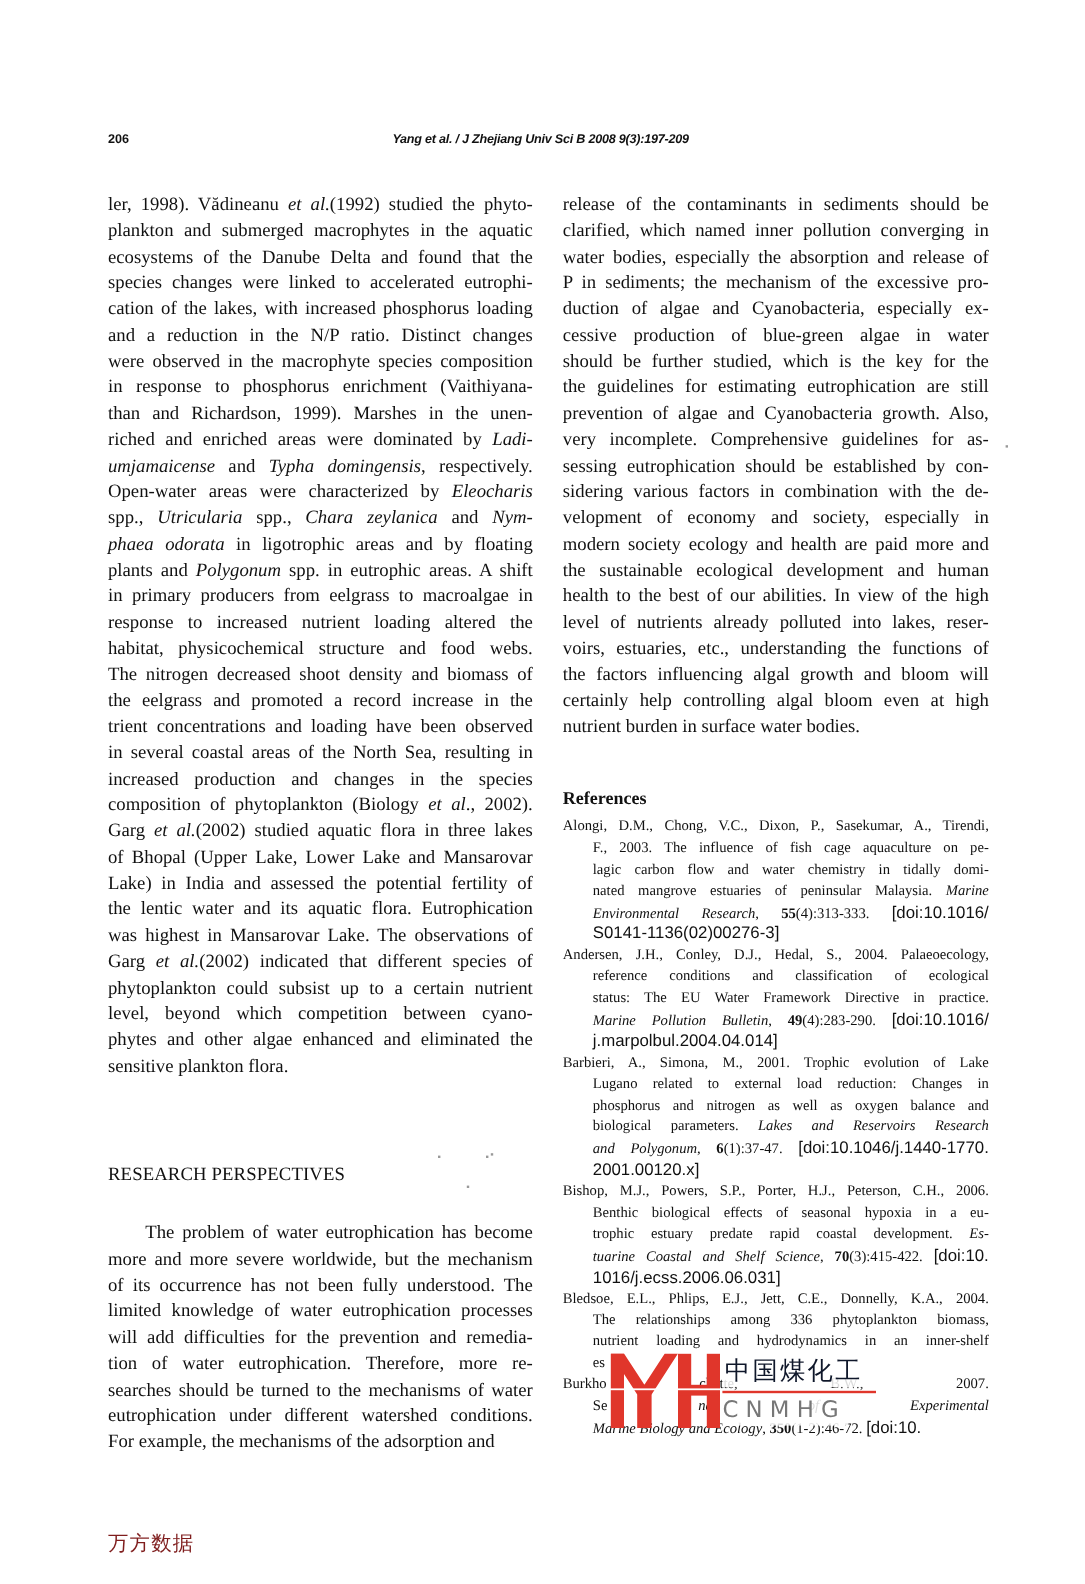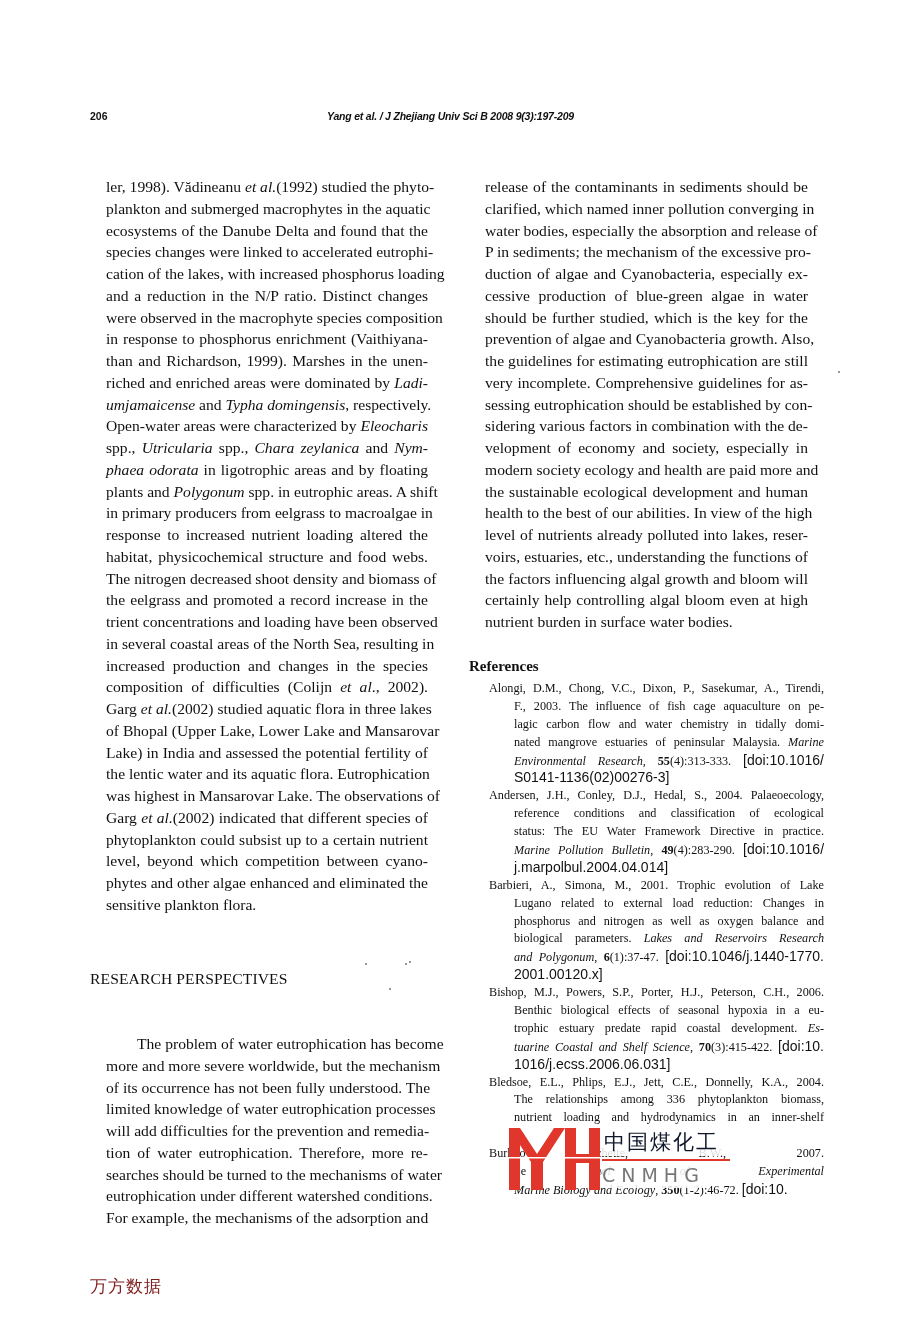--- a/index.html
+++ b/index.html
@@ -9,36 +9,36 @@
   .run-head { position: absolute; top: 110px; left: 90px; width: 734px; height: 16px;
     font-family: "Liberation Sans", sans-serif; font-size: 10.5px; font-weight: bold; }
   .page-num { position: absolute; left: 0; top: 0; }
   .journal-ref { position: absolute; left: 237px; top: 0; font-style: italic; letter-spacing: -0.2px; }
 
   .col { position: absolute; top: 160px; width: 354px;
     font-family: "Liberation Serif", serif; font-size: 15.6px; line-height: 21.75px; }
   .col-left { left: 90px; }
   .col-right { left: 469px; width: 355px; }
 
-  .para { margin: 16px; text-align: justify; hyphens: none; }
+  .para { margin: 0; text-align: justify; hyphens: none; }
   .para .l { display: block; text-align: justify; text-align-last: justify; white-space: nowrap; height: 21.75px; }
   .para .l.last { text-align-last: left; }
   .indent { padding-left: 31px; }
 
   .section-title { position: absolute; left: 90px; top: 970px; font-family: "Liberation Serif", serif;
     font-size: 15.6px; letter-spacing: 0.1px; }
   .left-para2 { position: absolute; left: 90px; top: 1017px; width: 354px;
     font-family: "Liberation Serif", serif; font-size: 15.6px; line-height: 21.75px; }
 
   .refs-title { position: absolute; left: 469px; top: 658px; font-family: "Liberation Serif", serif;
     font-size: 15px; font-weight: bold; }
   .refs { position: absolute; left: 469px; top: 680px; width: 355px;
     font-family: "Liberation Serif", serif; font-size: 12.2px; line-height: 17.9px; }
   .ref { margin: 0 0 0 0; }
-  .ref .l { display: block; white-space: nowrap; text-align: justify; text-align-last: justify; height: 17.9px; margin-left: 20px; }
+  .ref .l { display: block; white-space: nowrap; text-align: justify; text-align-last: justify; height: 17.9px; }
   .ref .l.cont { padding-left: 25px; }
   .ref .l.last { text-align-last: left; }
   .doi { font-family: "Liberation Sans", sans-serif; font-size: 14px; }
   i { font-style: italic; }
   b { font-weight: bold; }
 
   .footer-cn { position: absolute; left: 90px; top: 1275px; font-family: "DejaVu Sans", sans-serif;
     font-size: 17px; color: #7f1d1d; letter-spacing: 1px; }
 
   .watermark { position: absolute; left: 505px; top: 1128px; width: 230px; height: 62px; }
@@ -79,21 +79,21 @@
         <span class="l"><i>phaea odorata</i><span> in ligotrophic areas and by floating</span></span>
         <span class="l"><span>plants and </span><i>Polygonum</i><span> spp. in eutrophic areas. A shift</span></span>
         <span class="l"><span>in primary producers from eelgrass to macroalgae in</span></span>
         <span class="l"><span>response to increased nutrient loading altered the</span></span>
         <span class="l"><span>habitat, physicochemical structure and food webs.</span></span>
         <span class="l"><span>The nitrogen decreased shoot density and biomass of</span></span>
         <span class="l"><span>the eelgrass and promoted a record increase in the</span></span>
         <span class="l"><span>trient concentrations and loading have been observed</span></span>
         <span class="l"><span>in several coastal areas of the North Sea, resulting in</span></span>
         <span class="l"><span>increased production and changes in the species</span></span>
-        <span class="l"><span>composition of difficulties (Colijn </span><i>et al</i><span>., 2002).</span></span>
+        <span class="l"><span>composition of phytoplankton (Biology </span><i>et al</i><span>., 2002).</span></span>
         <span class="l"><span>Garg </span><i>et al.</i><span>(2002) studied aquatic flora in three lakes</span></span>
         <span class="l"><span>of Bhopal (Upper Lake, Lower Lake and Mansarovar</span></span>
         <span class="l"><span>Lake) in India and assessed the potential fertility of</span></span>
         <span class="l"><span>the lentic water and its aquatic flora. Eutrophication</span></span>
         <span class="l"><span>was highest in Mansarovar Lake. The observations of</span></span>
         <span class="l"><span>Garg </span><i>et al.</i><span>(2002) indicated that different species of</span></span>
         <span class="l"><span>phytoplankton could subsist up to a certain nutrient</span></span>
         <span class="l"><span>level, beyond which competition between cyano-</span></span>
         <span class="l"><span>phytes and other algae enhanced and eliminated the</span></span>
         <span class="l last"><span>sensitive plankton flora.</span></span>
@@ -118,22 +118,22 @@
 
   <div class="col col-right">
     <div class="para" id="right-para">
         <span class="l">release of the contaminants in sediments should be</span>
         <span class="l">clarified, which named inner pollution converging in</span>
         <span class="l">water bodies, especially the absorption and release of</span>
         <span class="l">P in sediments; the mechanism of the excessive pro-</span>
         <span class="l">duction of algae and Cyanobacteria, especially ex-</span>
         <span class="l">cessive production of blue-green algae in water</span>
         <span class="l">should be further studied, which is the key for the</span>
+        <span class="l">the guidelines for estimating eutrophication are still</span>
         <span class="l">prevention of algae and Cyanobacteria growth. Also,</span>
-        <span class="l">the guidelines for estimating eutrophication are still</span>
         <span class="l">very incomplete. Comprehensive guidelines for as-</span>
         <span class="l">sessing eutrophication should be established by con-</span>
         <span class="l">sidering various factors in combination with the de-</span>
         <span class="l">velopment of economy and society, especially in</span>
         <span class="l">modern society ecology and health are paid more and</span>
         <span class="l">the sustainable ecological development and human</span>
         <span class="l">health to the best of our abilities. In view of the high</span>
         <span class="l">level of nutrients already polluted into lakes, reser-</span>
         <span class="l">voirs, estuaries, etc., understanding the functions of</span>
         <span class="l">the factors influencing algal growth and bloom will</span>

